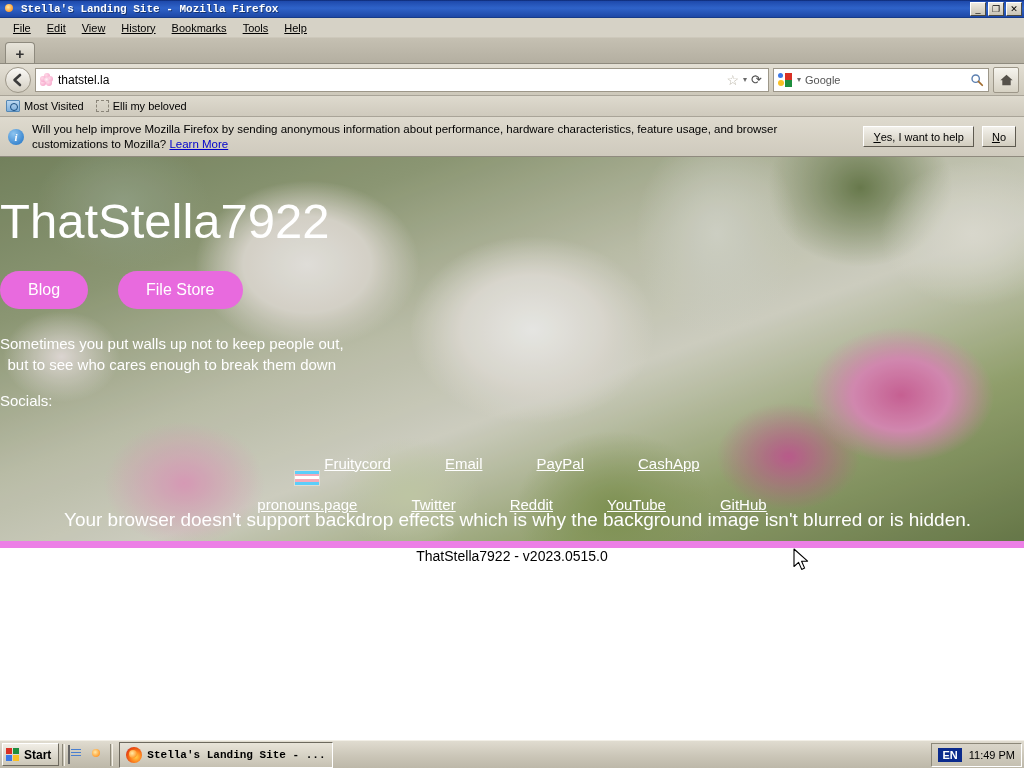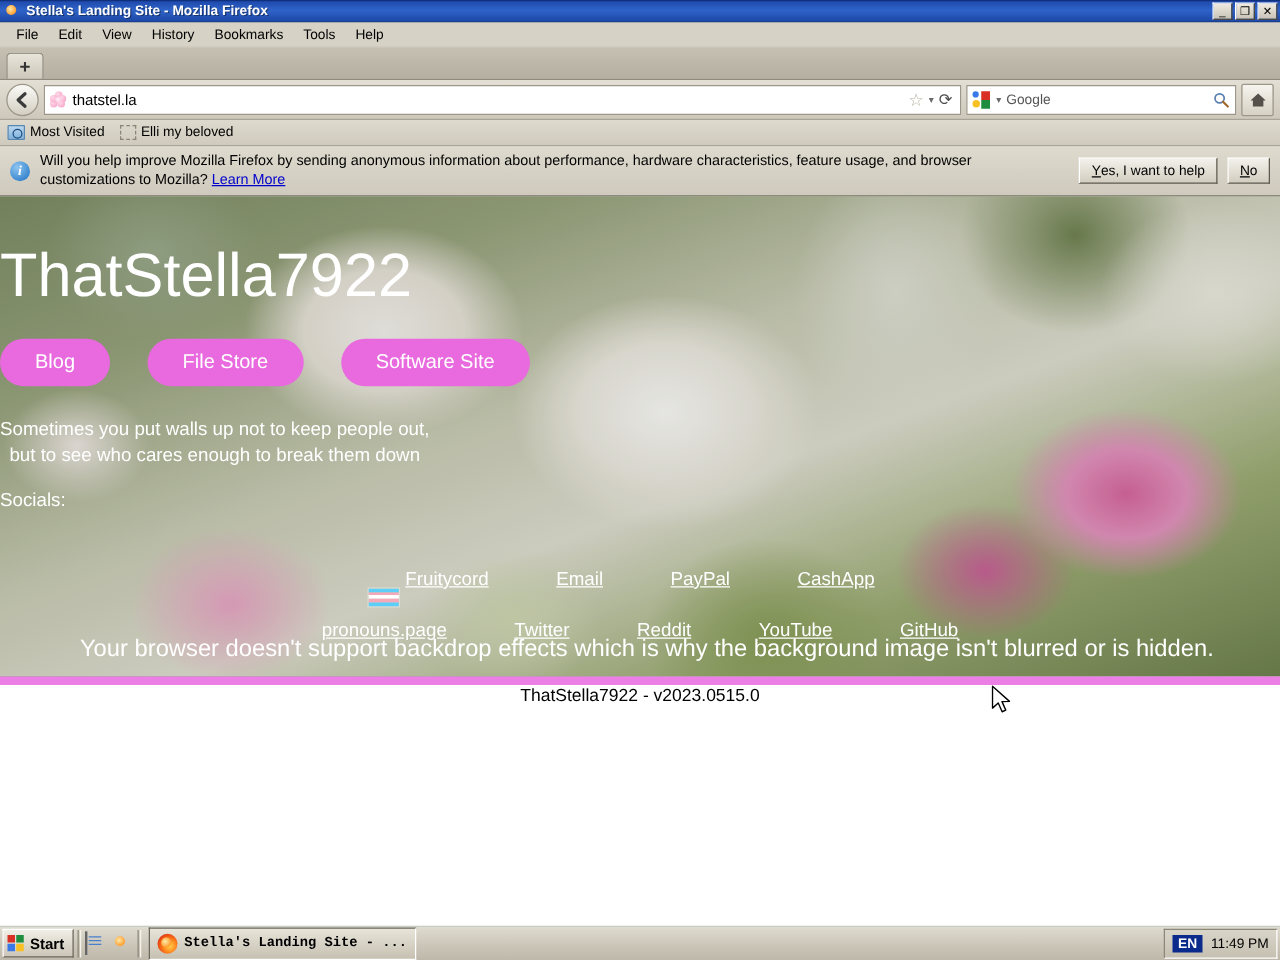--- a/index.html
+++ b/index.html
@@ -22,21 +22,21 @@
   #titlebar {
     height: 18px;
     background: linear-gradient(to bottom, #0a246a 0%, #1f4bad 8%, #2f63c9 45%, #1e49a8 92%, #123478 100%);
     display: flex; align-items: center;
     padding: 0 2px 0 2px;
     flex: 0 0 auto;
   }
   #titlebar .tb-icon { width: 16px; height: 16px; margin-right: 3px; flex: 0 0 auto; position: relative; }
   #titlebar .tb-title {
     color: #ffffff; font-size: 11px; font-weight: bold;
-    font-family: Liberation Sans, sans-serif;
+    font-family: Liberation Mono, monospace;
     white-space: nowrap; text-shadow: 1px 1px 0 rgba(0,0,0,0.4);
     flex: 1 1 auto;
   }
   .winbtns { display: flex; gap: 2px; align-items: center; }
   .winbtn {
     width: 16px; height: 14px;
     background: linear-gradient(to bottom,#eeeae0,#c9c4b6);
     border: 1px solid; border-color: #ffffff #4a4a42 #4a4a42 #ffffff;
     display: flex; align-items: center; justify-content: center;
     font-size: 9px; line-height: 1; color: #000; cursor: pointer;
@@ -45,20 +45,21 @@
 
   
   #menubar {
     height: 20px; background: #d6d2c6;
     display: flex; align-items: center; padding-left: 5px;
     border-bottom: 1px solid #cdc8bb; flex: 0 0 auto;
   }
   .menuitem {
     font-size: 11px; color: #000; padding: 2px 8px; cursor: default;
     font-family: "Liberation Sans", sans-serif;
+    text-decoration: underline;
   }
 
   
   #tabstrip {
     height: 26px; background: linear-gradient(to bottom,#c5c0b2,#b4afa1);
     display: flex; align-items: flex-end; padding-left: 2px; flex: 0 0 auto;
     border-bottom: 1px solid #8e8a7e;
   }
   .tab {
     height: 24px; min-width: 248px; max-width: 248px;
@@ -427,21 +428,20 @@
     <div id="hero">
       <div class="bg"></div>
       <div class="bgdark"></div>
 
       <div class="inner">
         <h1 id="sitetitle">ThatStella7922</h1>
 
         <div id="navbtns">
           <button class="pillbtn">Blog</button>
           <button class="pillbtn">File Store</button>
-          <button class="pillbtn">Software Site</button>
         </div>
 
         <div id="quote">
           <div>Sometimes you put walls up not to keep people out,</div>
           <div>but to see who cares enough to break them down</div>
         </div>
 
         <div id="socialsLabel">Socials:</div>
 
         <div class="linkrow" id="linkrow2">

